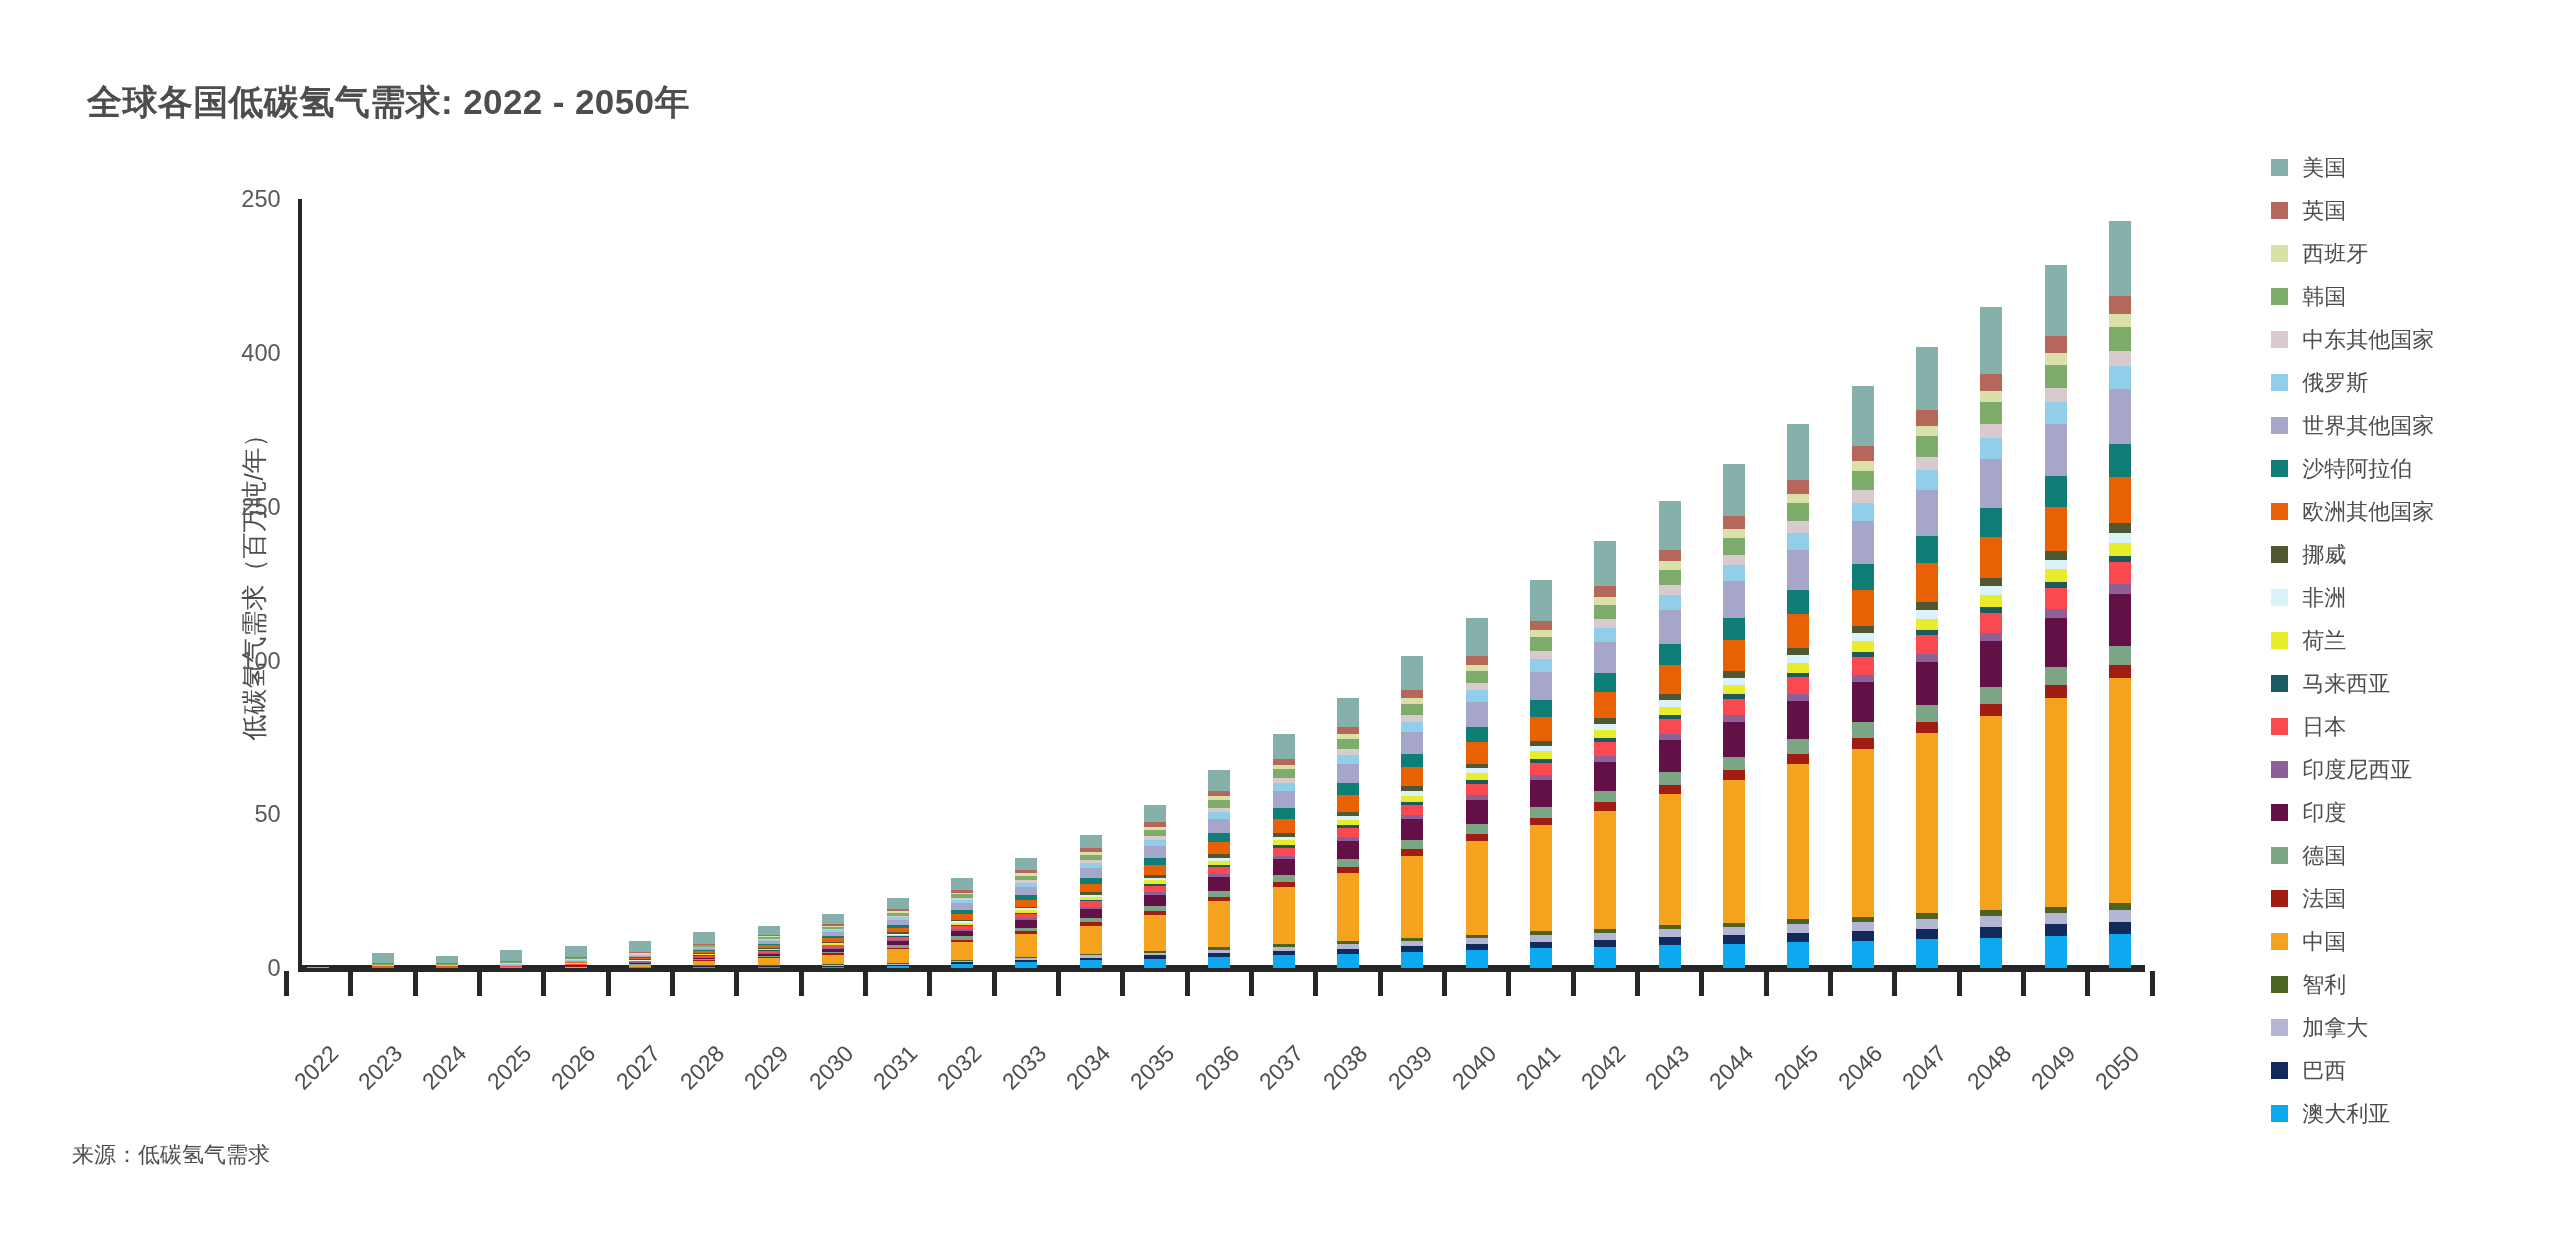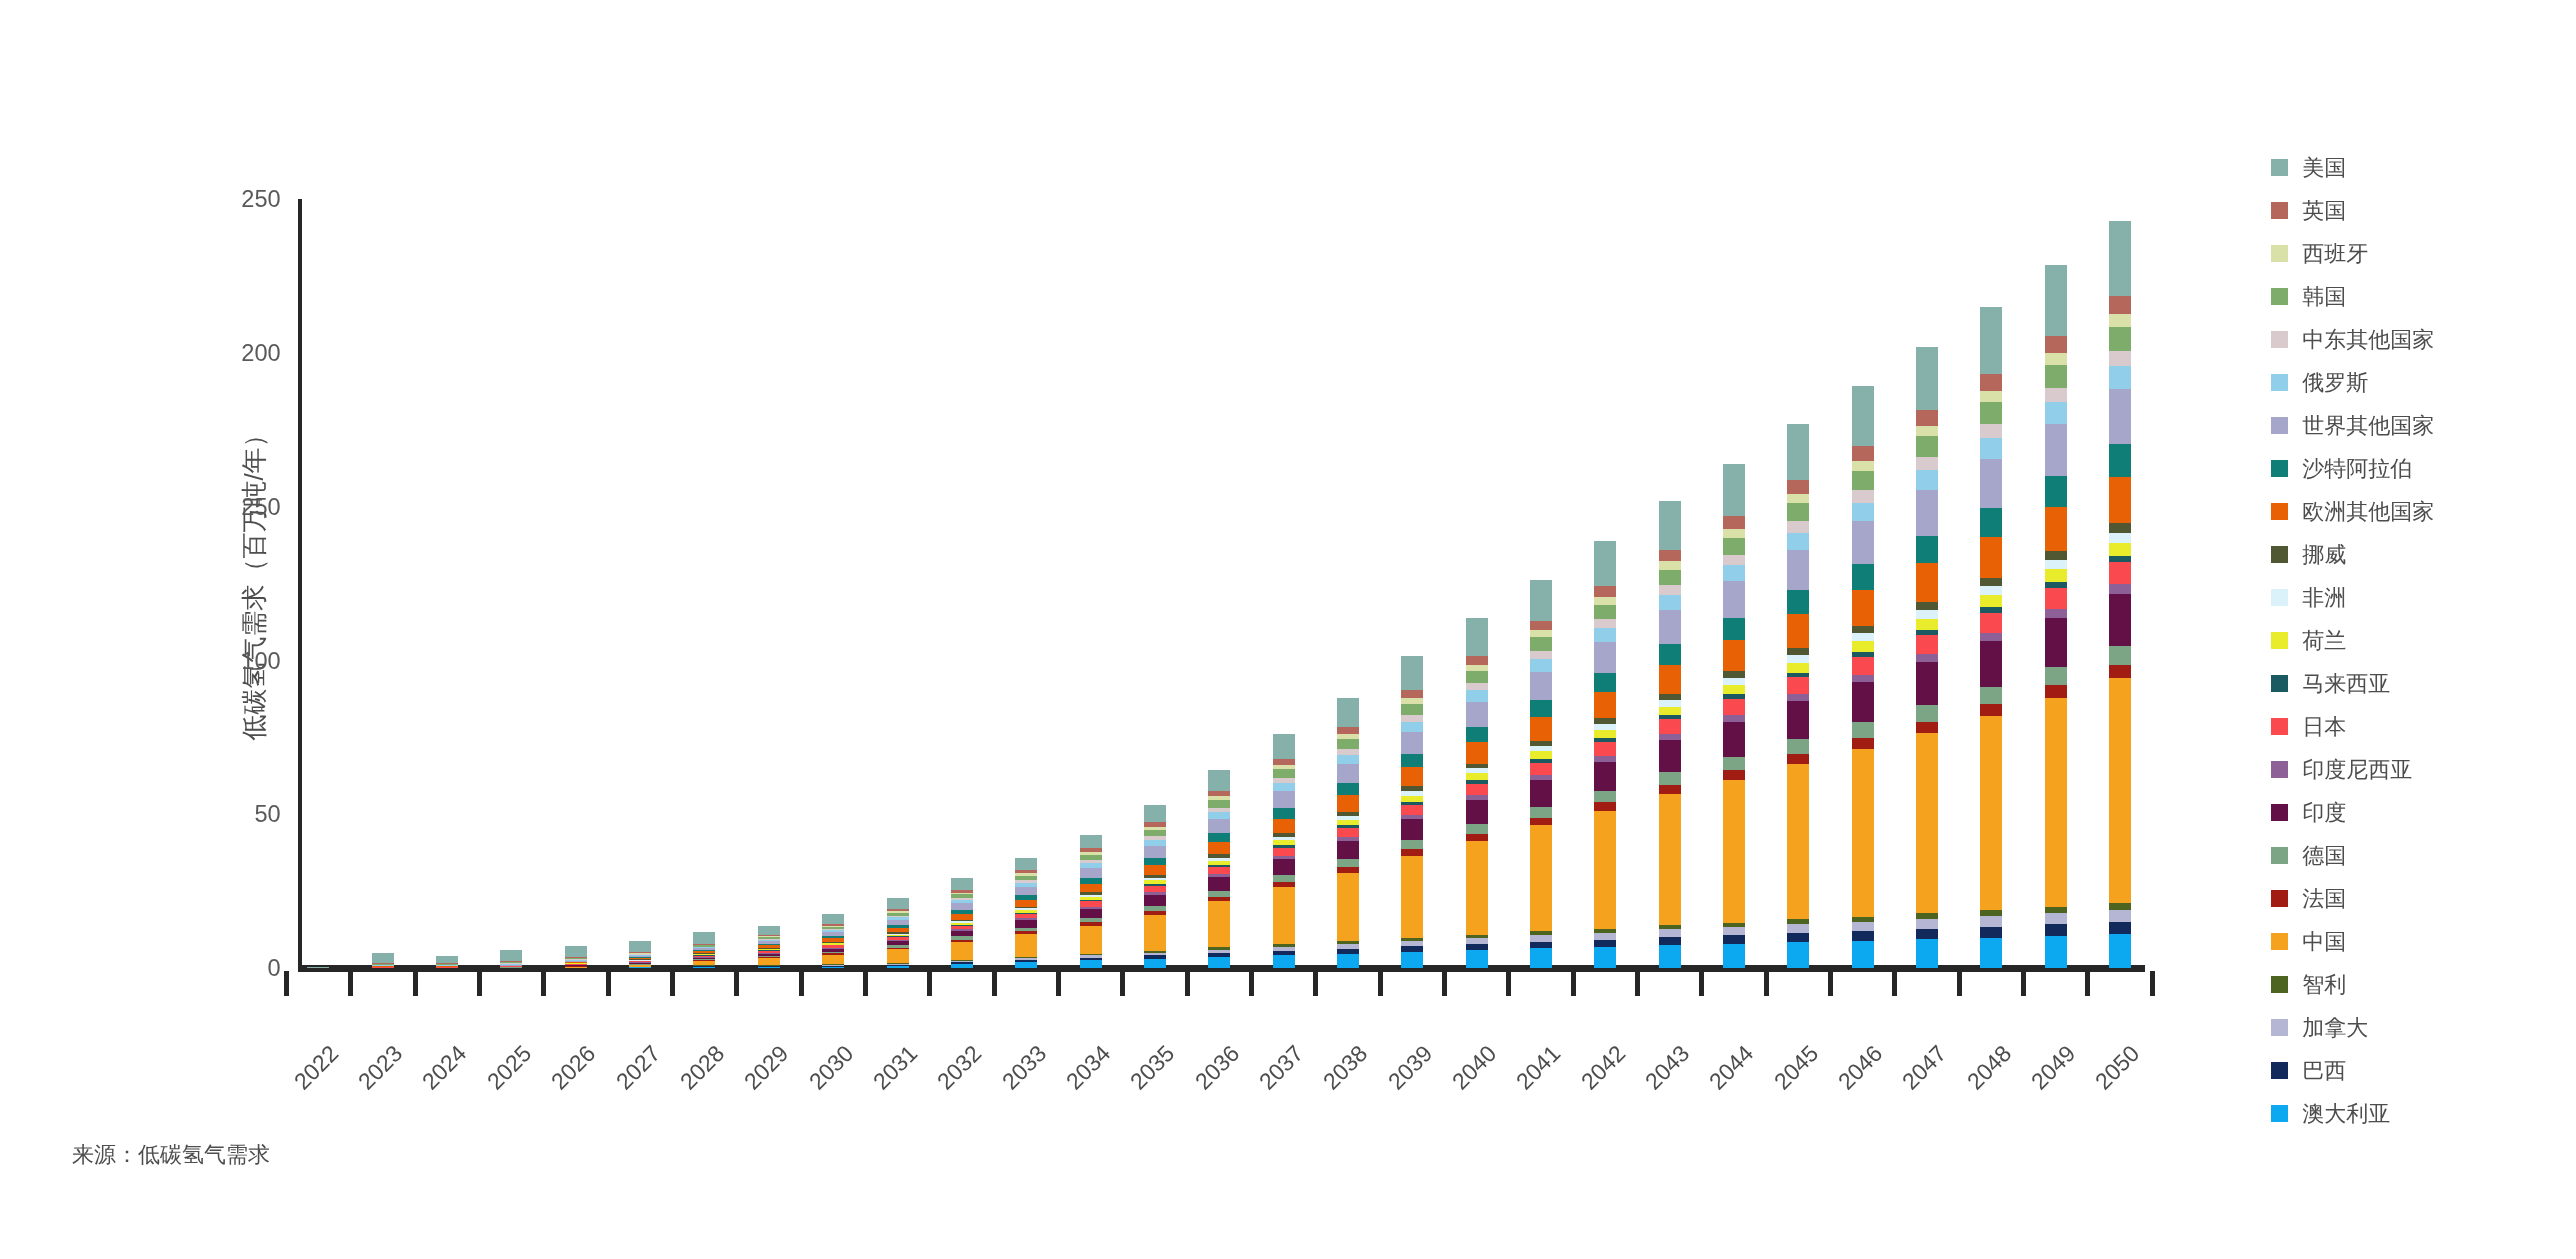--- a/index.html
+++ b/index.html
@@ -118,31 +118,32 @@
     font-size:22px;
     color:#4d4d4d;
     white-space:nowrap;
   }
 </style>
 </head>
 <body>
 
 <div id="chart-root">
 
+  <div class="chart-title">全球各国低碳氢气需求: 2022 - 2050年</div>
 
   <div class="plot">
     <div class="axis-y-line"></div>
     <div class="axis-x-line"></div>
     <div class="ylabel">低碳氢气需求（百万吨/年）</div>
     <div id="yticks">
         <div class="ytick" style="top: 775px;">0</div>
         <div class="ytick" style="top: 621px;">50</div>
         <div class="ytick" style="top: 468px;">100</div>
         <div class="ytick" style="top: 314px;">250</div>
-        <div class="ytick" style="top: 160px;">200</div>
+        <div class="ytick" style="top: 160px;">400</div>
         <div class="ytick" style="top: 6.3px;">250</div>
       </div>
     <div class="bars" id="bars">
         <div class="bar-group" style="left: 9.4px;">
           <div class="seg" style="height: 0.9px; background: rgb(134, 176, 170);"></div>
         </div>
         <div class="bar-group" style="left: 74px;">
           <div class="seg" style="height: 0.8px; background: rgb(251, 74, 79);"></div>
           <div class="seg" style="height: 0.8px; background: rgb(233, 97, 5);"></div>
           <div class="seg" style="height: 0.8px; background: rgb(166, 166, 203);"></div>

